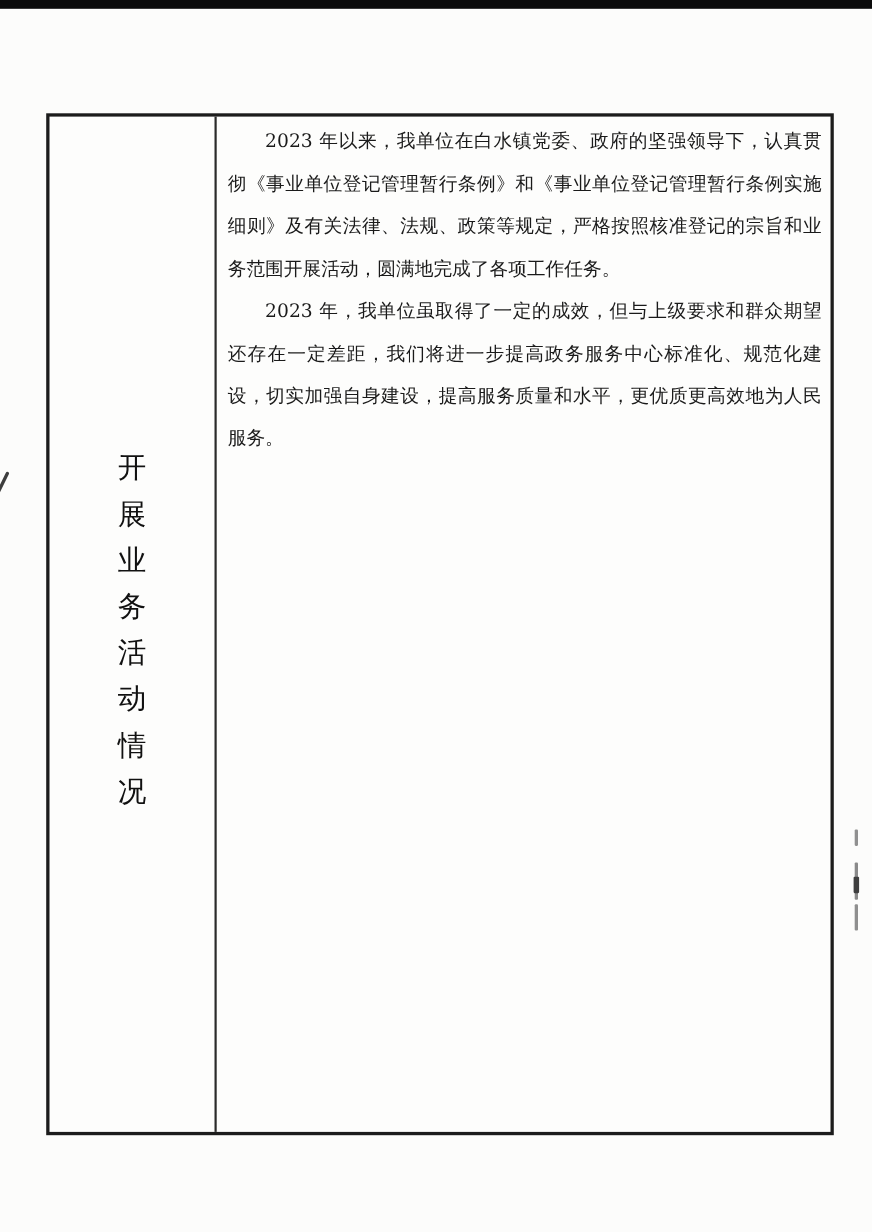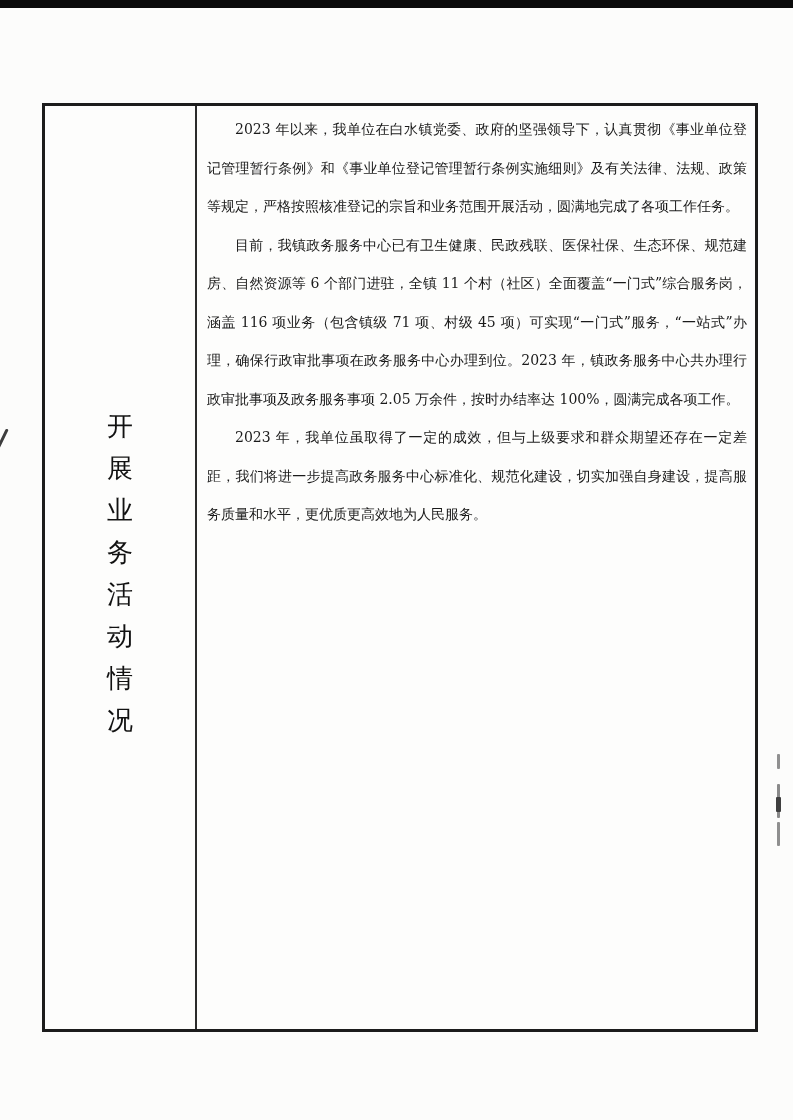--- a/index.html
+++ b/index.html
@@ -53,21 +53,21 @@
     letter-spacing: 0;
   }
   .content-cell {
     flex: 1;
     box-sizing: border-box;
     padding: 4px 8px 0 10px;
     overflow: hidden;
   }
   .content-cell p {
     margin: 0;
-    font-size: 14px;
+    font-size: 17px;
     line-height: 38.5px;
     text-align: justify;
     text-indent: 2em;
     color: #1a1a1a;
     word-break: break-all;
   }
   
   .slash-mark {
     position: absolute;
     left: 1px;
@@ -101,21 +101,20 @@
     <div class="row-header-char">业</div>
     <div class="row-header-char">务</div>
     <div class="row-header-char">活</div>
     <div class="row-header-char">动</div>
     <div class="row-header-char">情</div>
     <div class="row-header-char">况</div>
   </div>
 
   <div class="content-cell">
     <p>2023 年以来，我单位在白水镇党委、政府的坚强领导下，认真贯彻《事业单位登记管理暂行条例》和《事业单位登记管理暂行条例实施细则》及有关法律、法规、政策等规定，严格按照核准登记的宗旨和业务范围开展活动，圆满地完成了各项工作任务。</p>
-    <p>目前，我镇政务服务中心已有卫生健康、民政残联、医保社保、生态环保、规范建房、自然资源等 6 个部门进驻，全镇 11 个村（社区）全面覆盖“一门式”综合服务岗，涵盖 116 项业务（包含镇级 71 项、村级 45 项）可实现“一门式”服务，“一站式”办理，确保行政审批事项在政务服务中心办理到位。2023 年，镇政务服务中心共办理行政审批事项及政务服务事项 2.05 万余件，按时办结率达 100%，圆满完成各项工作。</p>
     <p>2023 年，我单位虽取得了一定的成效，但与上级要求和群众期望还存在一定差距，我们将进一步提高政务服务中心标准化、规范化建设，切实加强自身建设，提高服务质量和水平，更优质更高效地为人民服务。</p>
   </div>
 
 </div>
 
 <div class="slash-mark"></div>
 <div class="margin-dash dash-1"></div>
 <div class="margin-dash dash-2"></div>
 <div class="margin-dash dash-2b"></div>
 <div class="margin-dash dash-3"></div>

